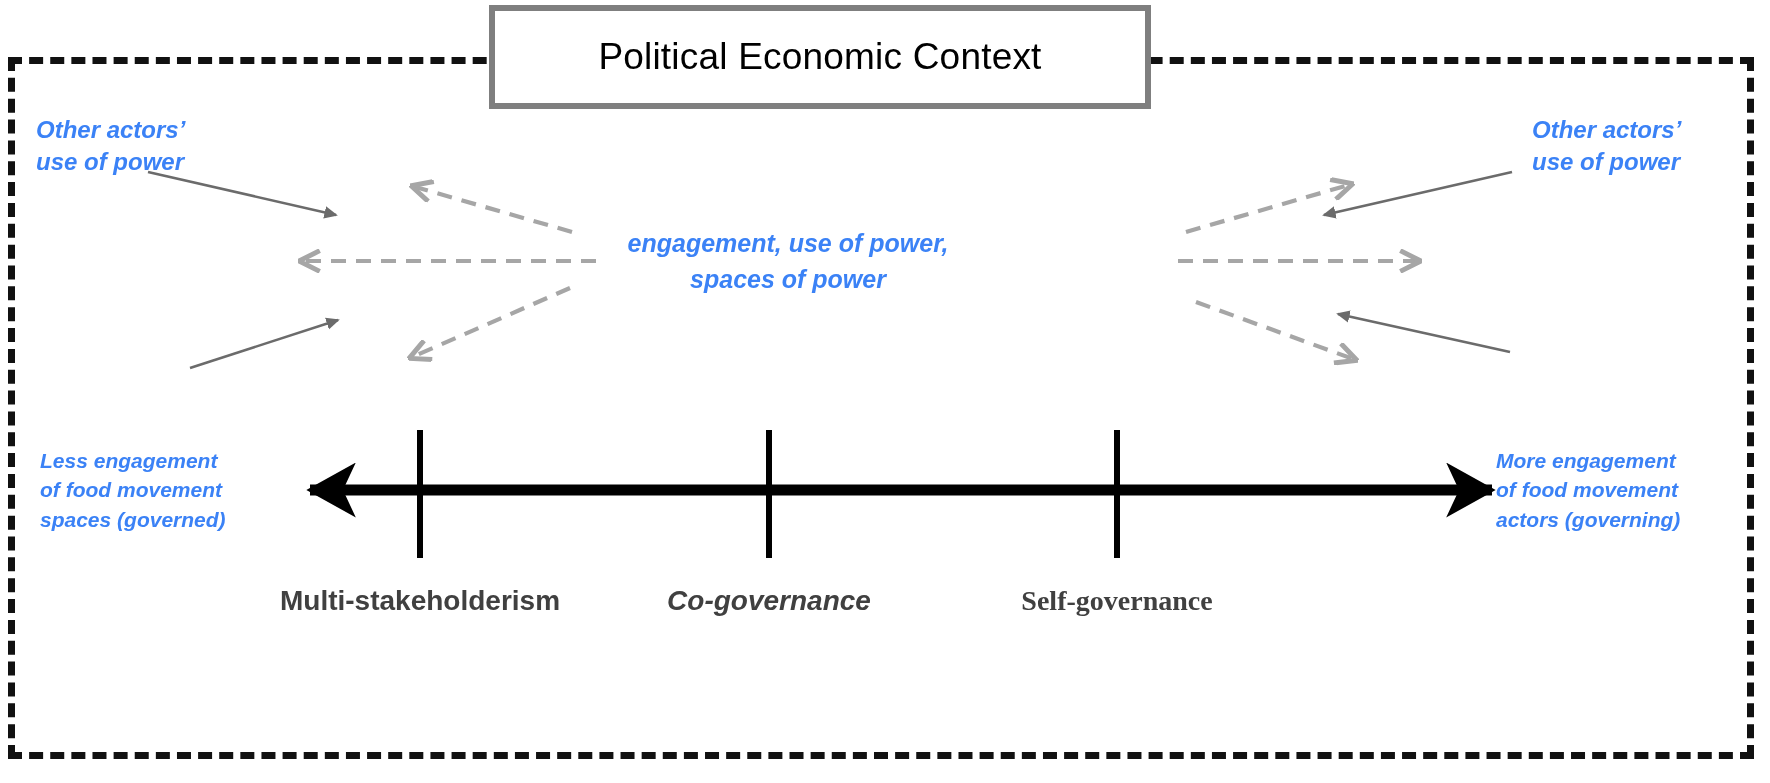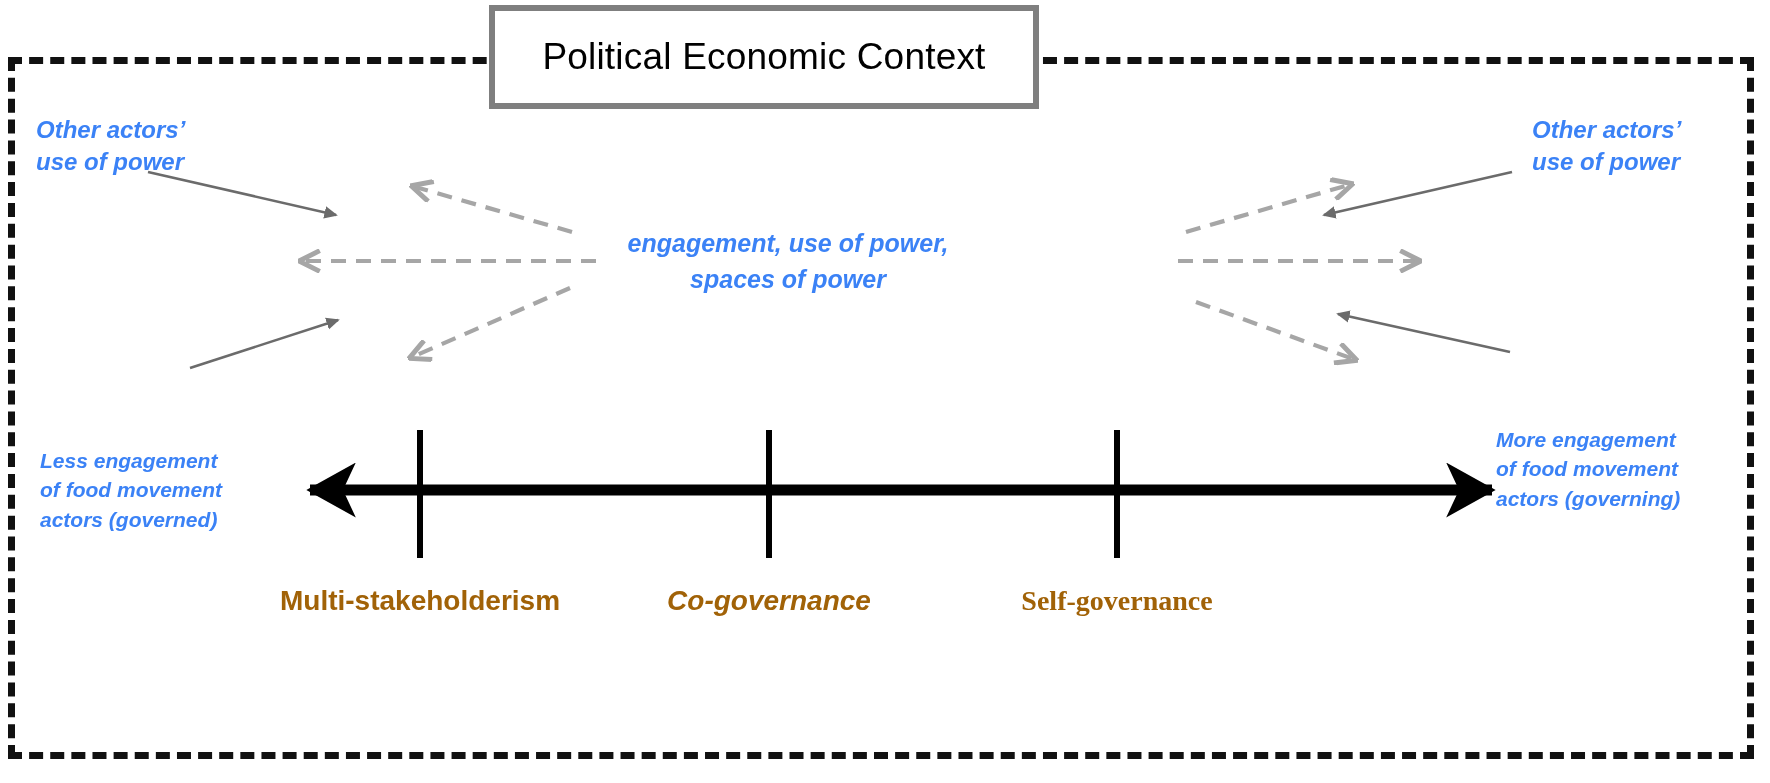--- a/index.html
+++ b/index.html
@@ -26,21 +26,21 @@
     width: 1746px;
     height: 702px;
     border: 7px dashed #111111;
     box-sizing: border-box;
   }
   
   .title-box {
     position: absolute;
     left: 489px;
     top: 5px;
-    width: 550px;
+    width: 662px;
     height: 104px;
     border: 6px solid #7f7f7f;
     background: #ffffff;
     box-sizing: border-box;
     display: flex;
     align-items: center;
     justify-content: center;
     z-index: 5;
   }
   .title-box .title-text {
@@ -93,33 +93,33 @@
   .annot-scale-left {
     left: 40px;
     top: 446px;
     width: 228px;
     font-size: 21px;
     text-align: left;
     line-height: 1.40;
   }
   .annot-scale-right {
     left: 1496px;
-    top: 425px;
+    top: 446px;
     width: 248px;
     font-size: 21px;
     text-align: left;
     line-height: 1.40;
   }
   
   .cat-label {
     position: absolute;
     top: 585px;
     font-size: 28px;
     font-weight: bold;
-    color: #a16207;
+    color: #404040;
     text-align: right;
     white-space: nowrap;
     transform: translateX(-50%);
     z-index: 3;
   }
 </style>
 </head>
 <body>
 
 <div id="stage">
@@ -188,21 +188,21 @@
   </div>
 
   <div class="annot annot-center">
     <div>engagement, use of power,</div>
     <div>spaces of power</div>
   </div>
 
   <div class="annot annot-scale-left">
     <div>Less engagement</div>
     <div>of food movement</div>
-    <div>actors (governed)</div>
+    <div>spaces (governed)</div>
   </div>
 
   <div class="annot annot-scale-right">
     <div>More engagement</div>
     <div>of food movement</div>
     <div>actors (governing)</div>
   </div>
 
   <div class="cat-label" style="left:420px;">Multi-stakeholderism</div>
   <div class="cat-label" style="left:769px;font-style:italic;">Co-governance</div>

